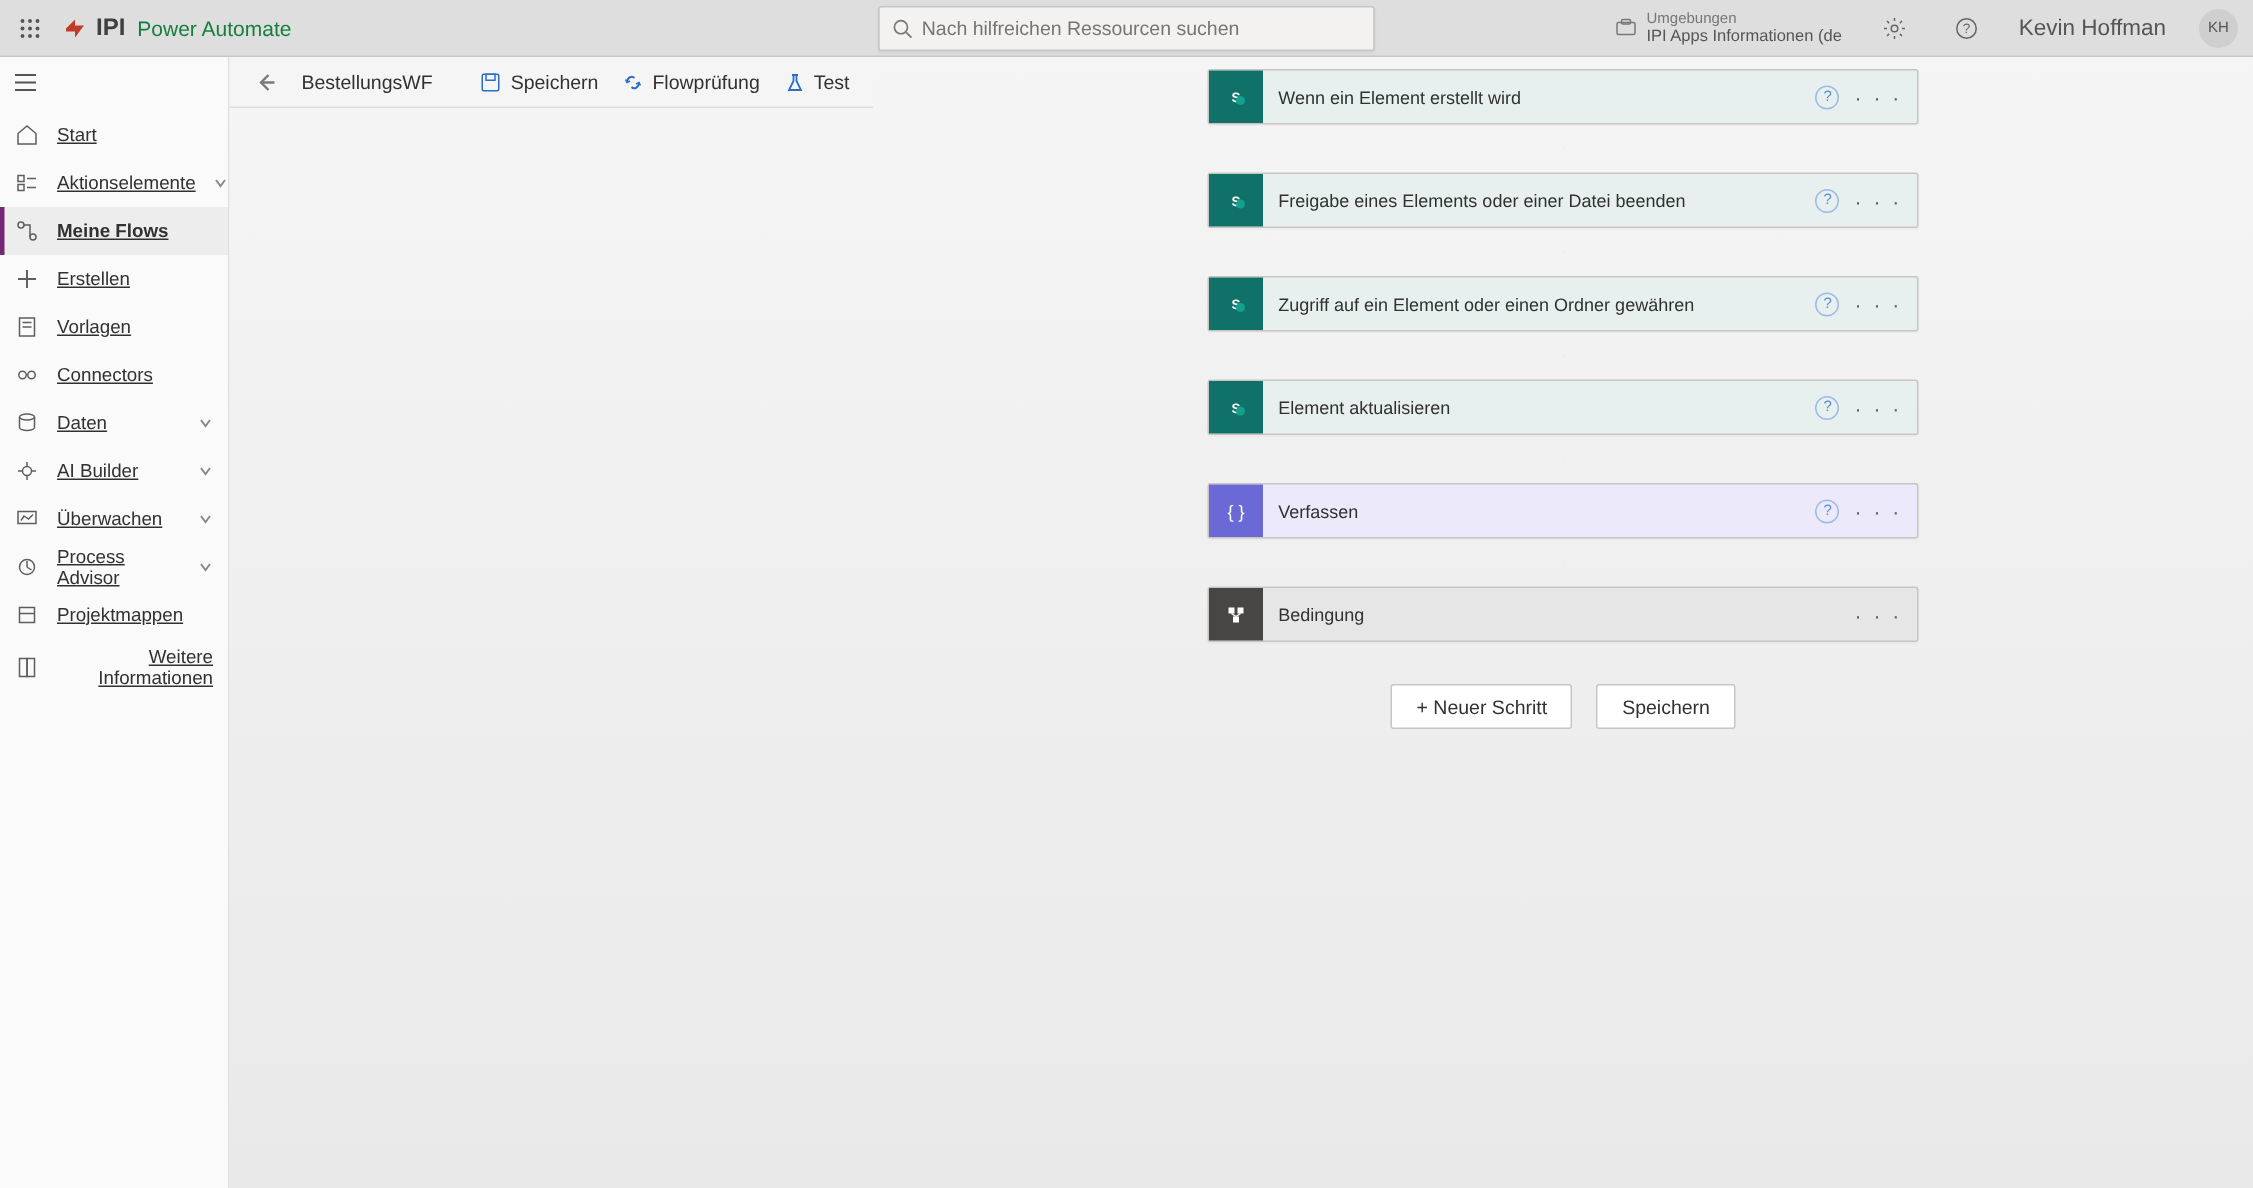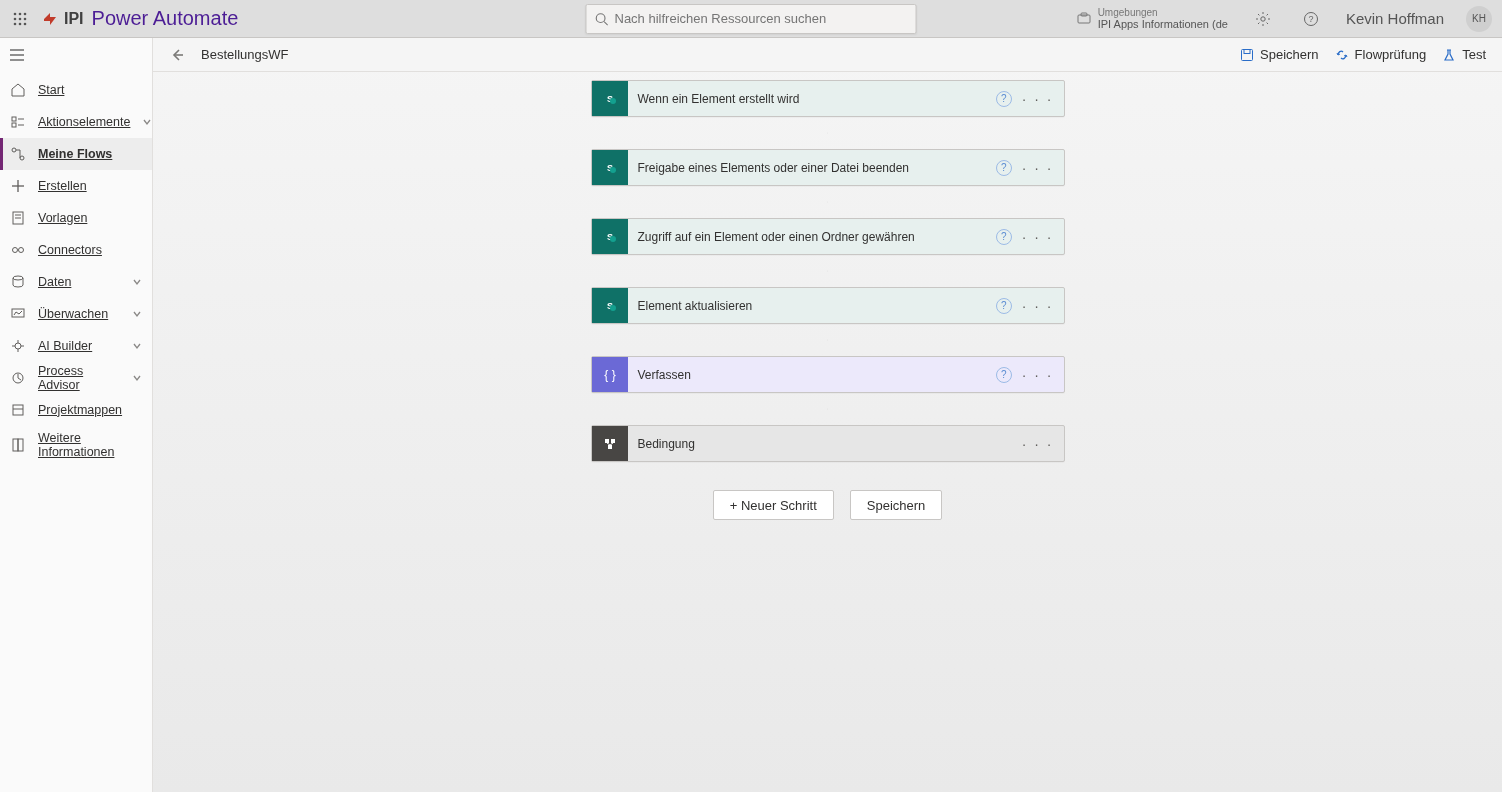--- a/index.html
+++ b/index.html
@@ -3,48 +3,48 @@
 <meta charset="utf-8">
 <style>
   * { box-sizing: border-box; margin: 0; padding: 0; }
   body { font-family: "Segoe UI", Tahoma, sans-serif; font-size: 13px; color: #323130; background: #f3f2f1; width: 1502px; height: 792px; overflow: hidden; }
   
   
   .topbar { height: 38px; background: #dedede; display: flex; align-items: center; padding: 0 6px; border-bottom: 1px solid #c8c6c4; }
   .waffle { width: 28px; height: 28px; display: flex; align-items: center; justify-content: center; color: #333; }
   .brand-logo { display: flex; align-items: center; margin-left: 6px; margin-right: 8px; color: #404040; font-weight: 700; font-size: 16px; }
   .brand-logo svg { margin-right: 4px; }
-  .app-name { color: #4c1d95; font-size: 20px; font-weight: 400; }
+  .app-name { color: #15803d; font-size: 14px; font-weight: 400; }
   .topbar-spacer { flex: 1; }
   .search-wrap { position: absolute; left: 50%; transform: translateX(-50%); width: 331px; }
   .search-box { height: 30px; background: #f3f2f1; border: 1px solid #c8c6c4; border-radius: 2px; display: flex; align-items: center; padding: 0 8px; color: #605e5c; box-shadow: 0 1px 2px rgba(0,0,0,0.06);}
   .search-box input { border: none; background: transparent; outline: none; flex: 1; font-size: 13px; color: #605e5c; margin-left: 6px; }
   .top-right { display: flex; align-items: center; gap: 22px; color: #605e5c; }
   .env-block { display: flex; align-items: center; gap: 6px; }
   .env-text { display: flex; flex-direction: column; line-height: 1.1; }
   .env-label { font-size: 10px; color: #777; }
   .env-name { font-size: 11px; color: #555; }
   .icon-btn { width: 26px; height: 26px; display: flex; align-items: center; justify-content: center; color: #555; cursor: pointer; }
   .user-name { font-size: 15px; color: #555; }
   .avatar { width: 26px; height: 26px; border-radius: 50%; background: #cfcfcf; color: #555; font-size: 10px; display: flex; align-items: center; justify-content: center; margin-right: 4px;}
   
   
   .main { display: flex; height: calc(100% - 38px); }
   .sidebar { width: 153px; background: #fafafa; border-right: 1px solid #e1dfdd; display: flex; flex-direction: column; }
   .hamburger { height: 30px; display: flex; align-items: center; padding: 0 10px; color: #555; cursor: pointer; margin-top: 2px; margin-bottom: 4px;}
   .nav-item { height: 32px; display: flex; align-items: center; padding: 0 10px; gap: 12px; color: #323130; cursor: pointer; font-size: 12.5px; position: relative; }
-  .nav-item.tall { height: 38px; }
+  .nav-item.tall { height: 38px; text-align: right; }
   .nav-item .ico { width: 16px; height: 16px; display: flex; align-items: center; justify-content: center; color: #605e5c; }
   .nav-item .chev { margin-left: auto; color: #8a8886; }
   .nav-item.active { background: #ededed; font-weight: 600; }
   .nav-item.active::before { content: ""; position: absolute; left: 0; top: 0; bottom: 0; width: 3px; background: #742774; }
   .nav-item .lbl { flex: 1; line-height: 1.15; text-decoration: underline; }
   
   
-  .content { flex: 1; display: flex; flex-direction: column; background: linear-gradient(#f5f5f5, #e9e9e9); overflow: hidden; }
+  .content { flex: 1; display: flex; flex-direction: row; background: linear-gradient(#f5f5f5, #e9e9e9); overflow: hidden; }
   .toolbar { height: 34px; display: flex; align-items: center; padding: 0 16px; background: #f5f5f5; border-bottom: 1px solid #e1dfdd; gap: 16px; }
   .back-btn { color: #7a7977; cursor: pointer; display: flex; align-items: center; }
   .flow-name { color: #323130; font-size: 13px; }
   .toolbar-spacer { flex: 1; }
   .tool-btn { display: flex; align-items: center; gap: 6px; color: #323130; cursor: pointer; font-size: 13px; }
   .tool-btn .tico { color: #2a6dc8; display: flex; align-items: center; }
   
   
   .canvas { flex: 1; display: flex; flex-direction: column; align-items: center; padding-top: 8px; overflow: auto; }
   .step { width: 474px; height: 37px; border: 1px solid #c8c6c4; border-radius: 2px; display: flex; align-items: center; background: #e7f0ee; margin: 0; box-shadow: 0 1px 1px rgba(0,0,0,0.03); }
@@ -214,42 +214,42 @@
           <span class="lbl">Daten</span>
           <span class="chev">
             <svg width="10" height="10" viewBox="0 0 10 10">
               <path d="M2 3 L5 7 L8 3" stroke="#8a8886" fill="none" stroke-width="1.3"></path>
             </svg>
           </span>
         </div>
         <div class="nav-item">
           <span class="ico">
             <svg width="16" height="16" viewBox="0 0 16 16">
-              <rect x="2" y="3" width="12" height="8" stroke="#605e5c" fill="none"></rect>
-              <path d="M4 9 L6 6 L9 8 L12 5" stroke="#605e5c" fill="none"></path>
-            </svg>
-          </span>
-          <span class="lbl">Überwachen</span>
-          <span class="chev">
-            <svg width="10" height="10" viewBox="0 0 10 10">
-              <path d="M2 3 L5 7 L8 3" stroke="#8a8886" fill="none" stroke-width="1.3"></path>
-            </svg>
-          </span>
-        </div>
-        <div class="nav-item">
-          <span class="ico">
-            <svg width="16" height="16" viewBox="0 0 16 16">
               <circle cx="8" cy="8" r="3" stroke="#605e5c" fill="none"></circle>
               <line x1="8" y1="2" x2="8" y2="5" stroke="#605e5c"></line>
               <line x1="8" y1="11" x2="8" y2="14" stroke="#605e5c"></line>
               <line x1="2" y1="8" x2="5" y2="8" stroke="#605e5c"></line>
               <line x1="11" y1="8" x2="14" y2="8" stroke="#605e5c"></line>
             </svg>
           </span>
           <span class="lbl">AI Builder</span>
+          <span class="chev">
+            <svg width="10" height="10" viewBox="0 0 10 10">
+              <path d="M2 3 L5 7 L8 3" stroke="#8a8886" fill="none" stroke-width="1.3"></path>
+            </svg>
+          </span>
+        </div>
+        <div class="nav-item">
+          <span class="ico">
+            <svg width="16" height="16" viewBox="0 0 16 16">
+              <rect x="2" y="3" width="12" height="8" stroke="#605e5c" fill="none"></rect>
+              <path d="M4 9 L6 6 L9 8 L12 5" stroke="#605e5c" fill="none"></path>
+            </svg>
+          </span>
+          <span class="lbl">Überwachen</span>
           <span class="chev">
             <svg width="10" height="10" viewBox="0 0 10 10">
               <path d="M2 3 L5 7 L8 3" stroke="#8a8886" fill="none" stroke-width="1.3"></path>
             </svg>
           </span>
         </div>
         <div class="nav-item">
           <span class="ico">
             <svg width="16" height="16" viewBox="0 0 16 16">
               <circle cx="8" cy="8" r="5" stroke="#605e5c" fill="none"></circle>

